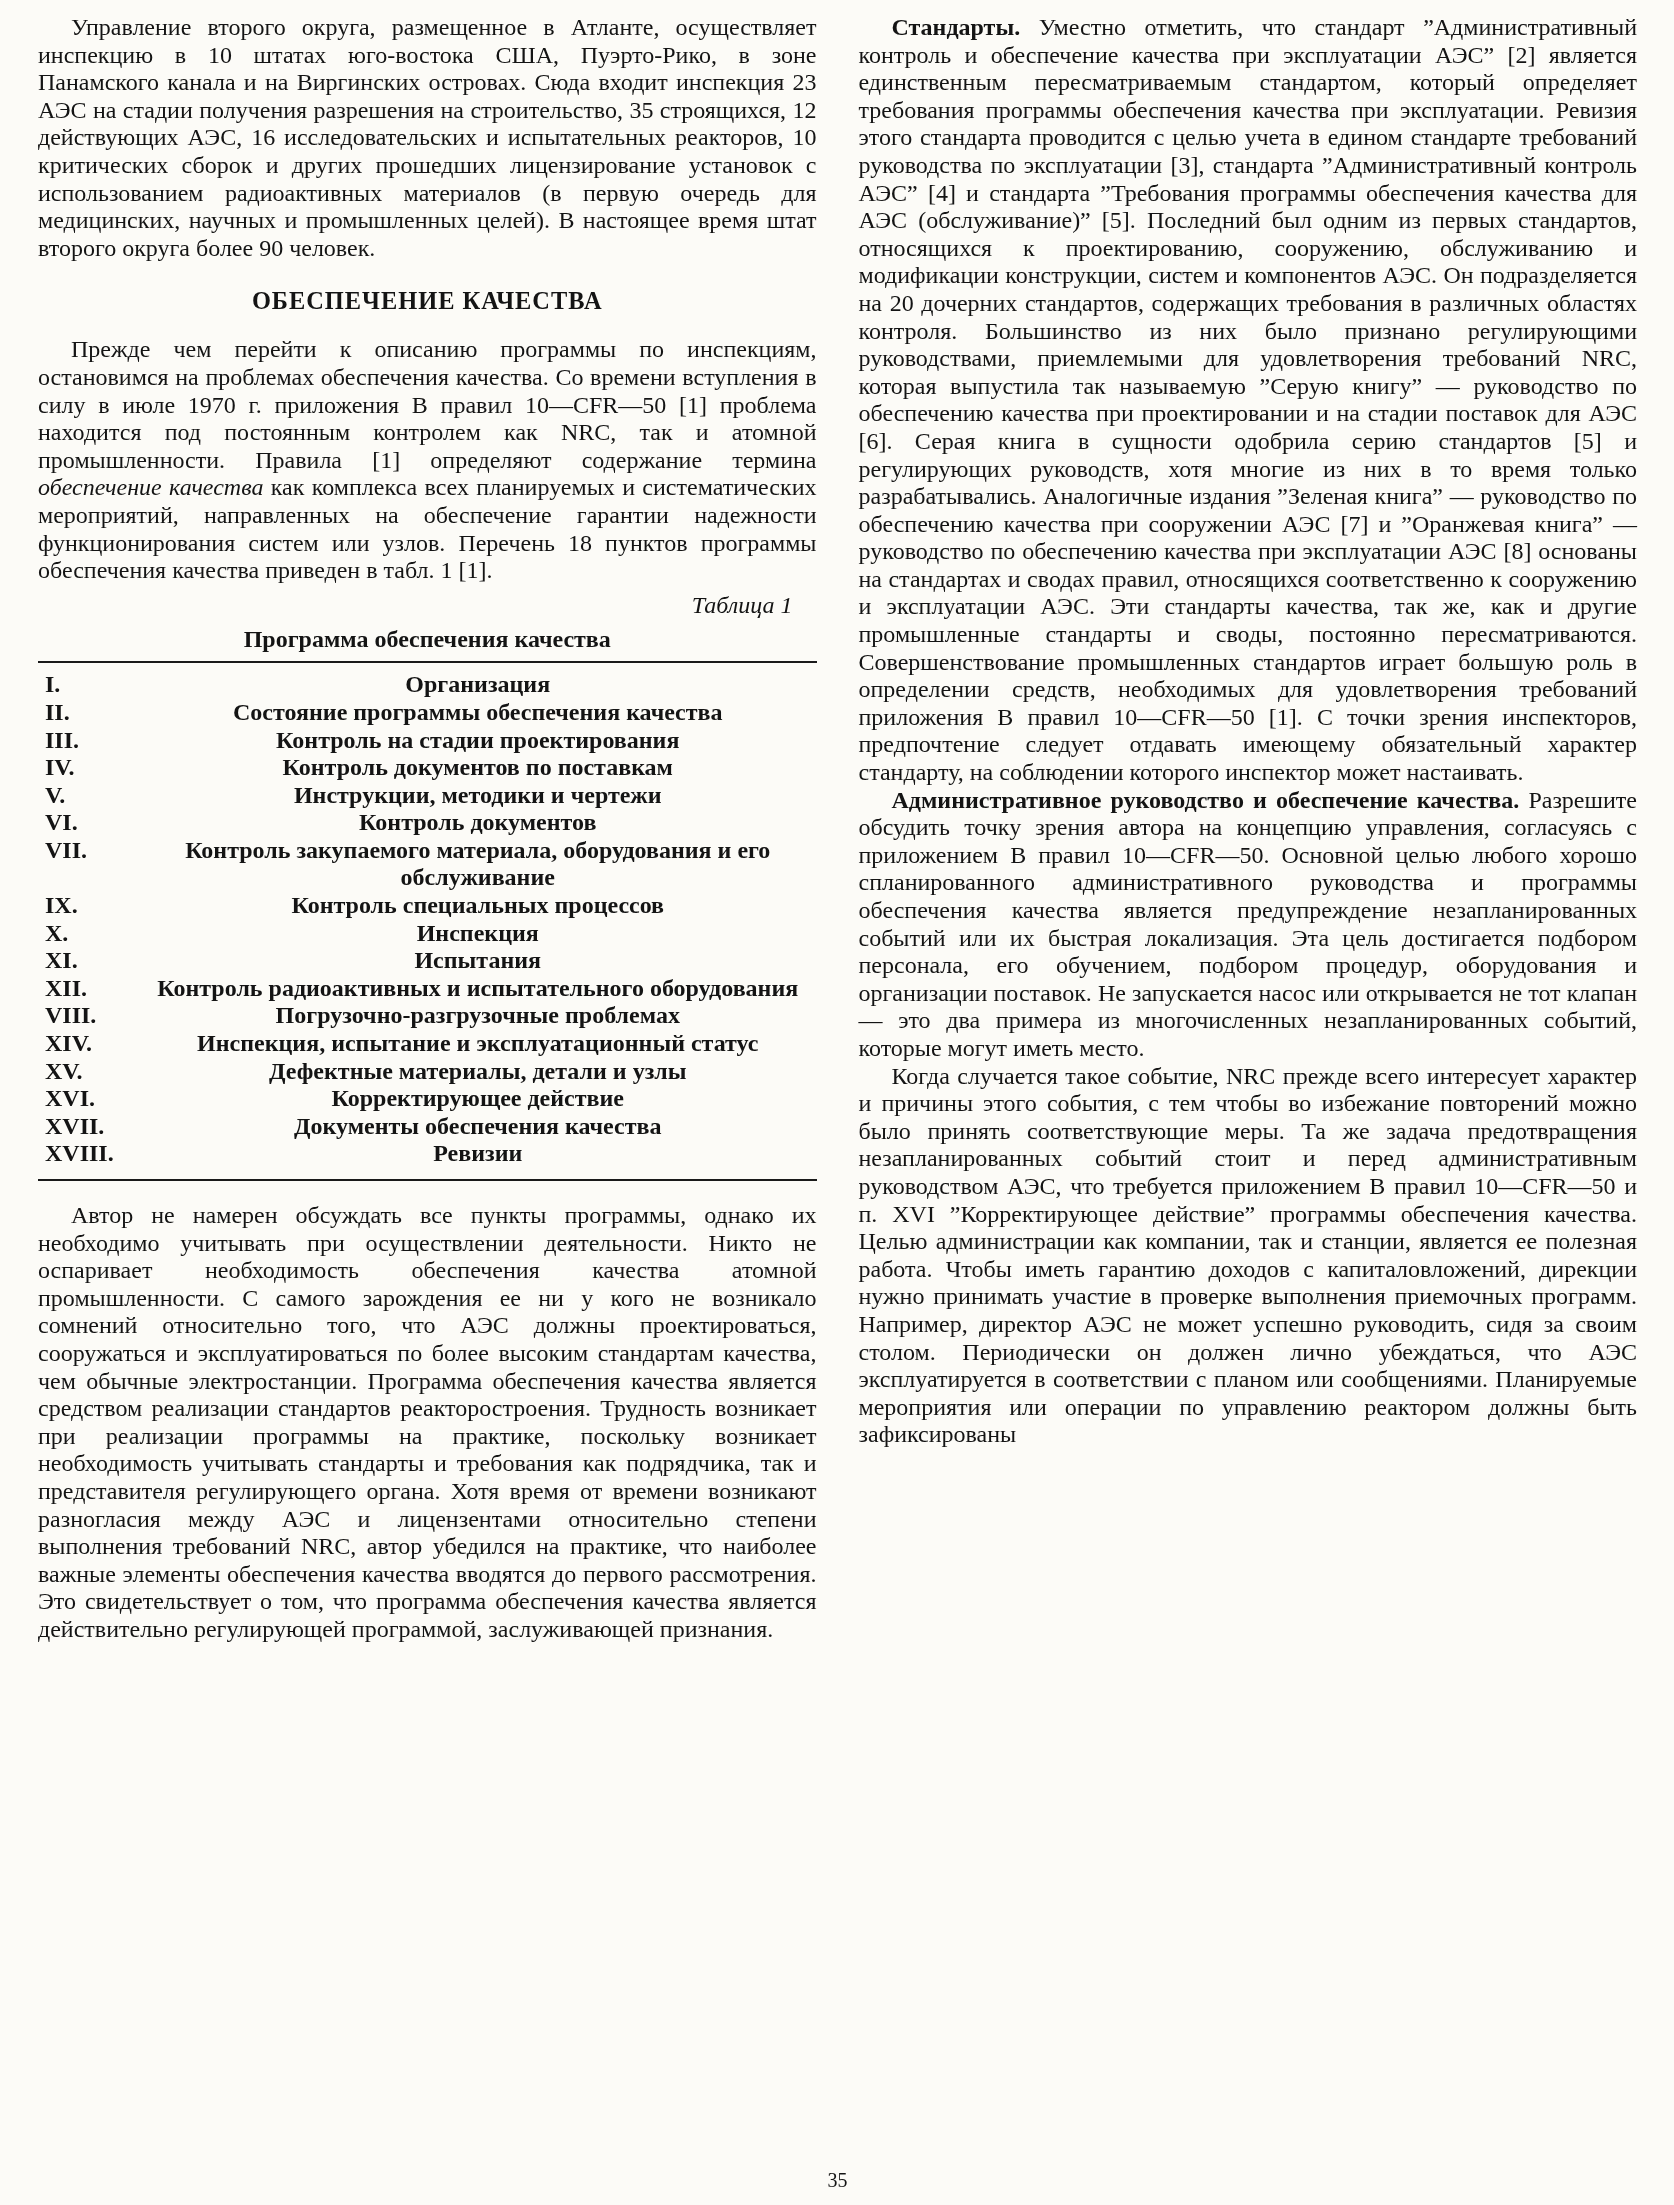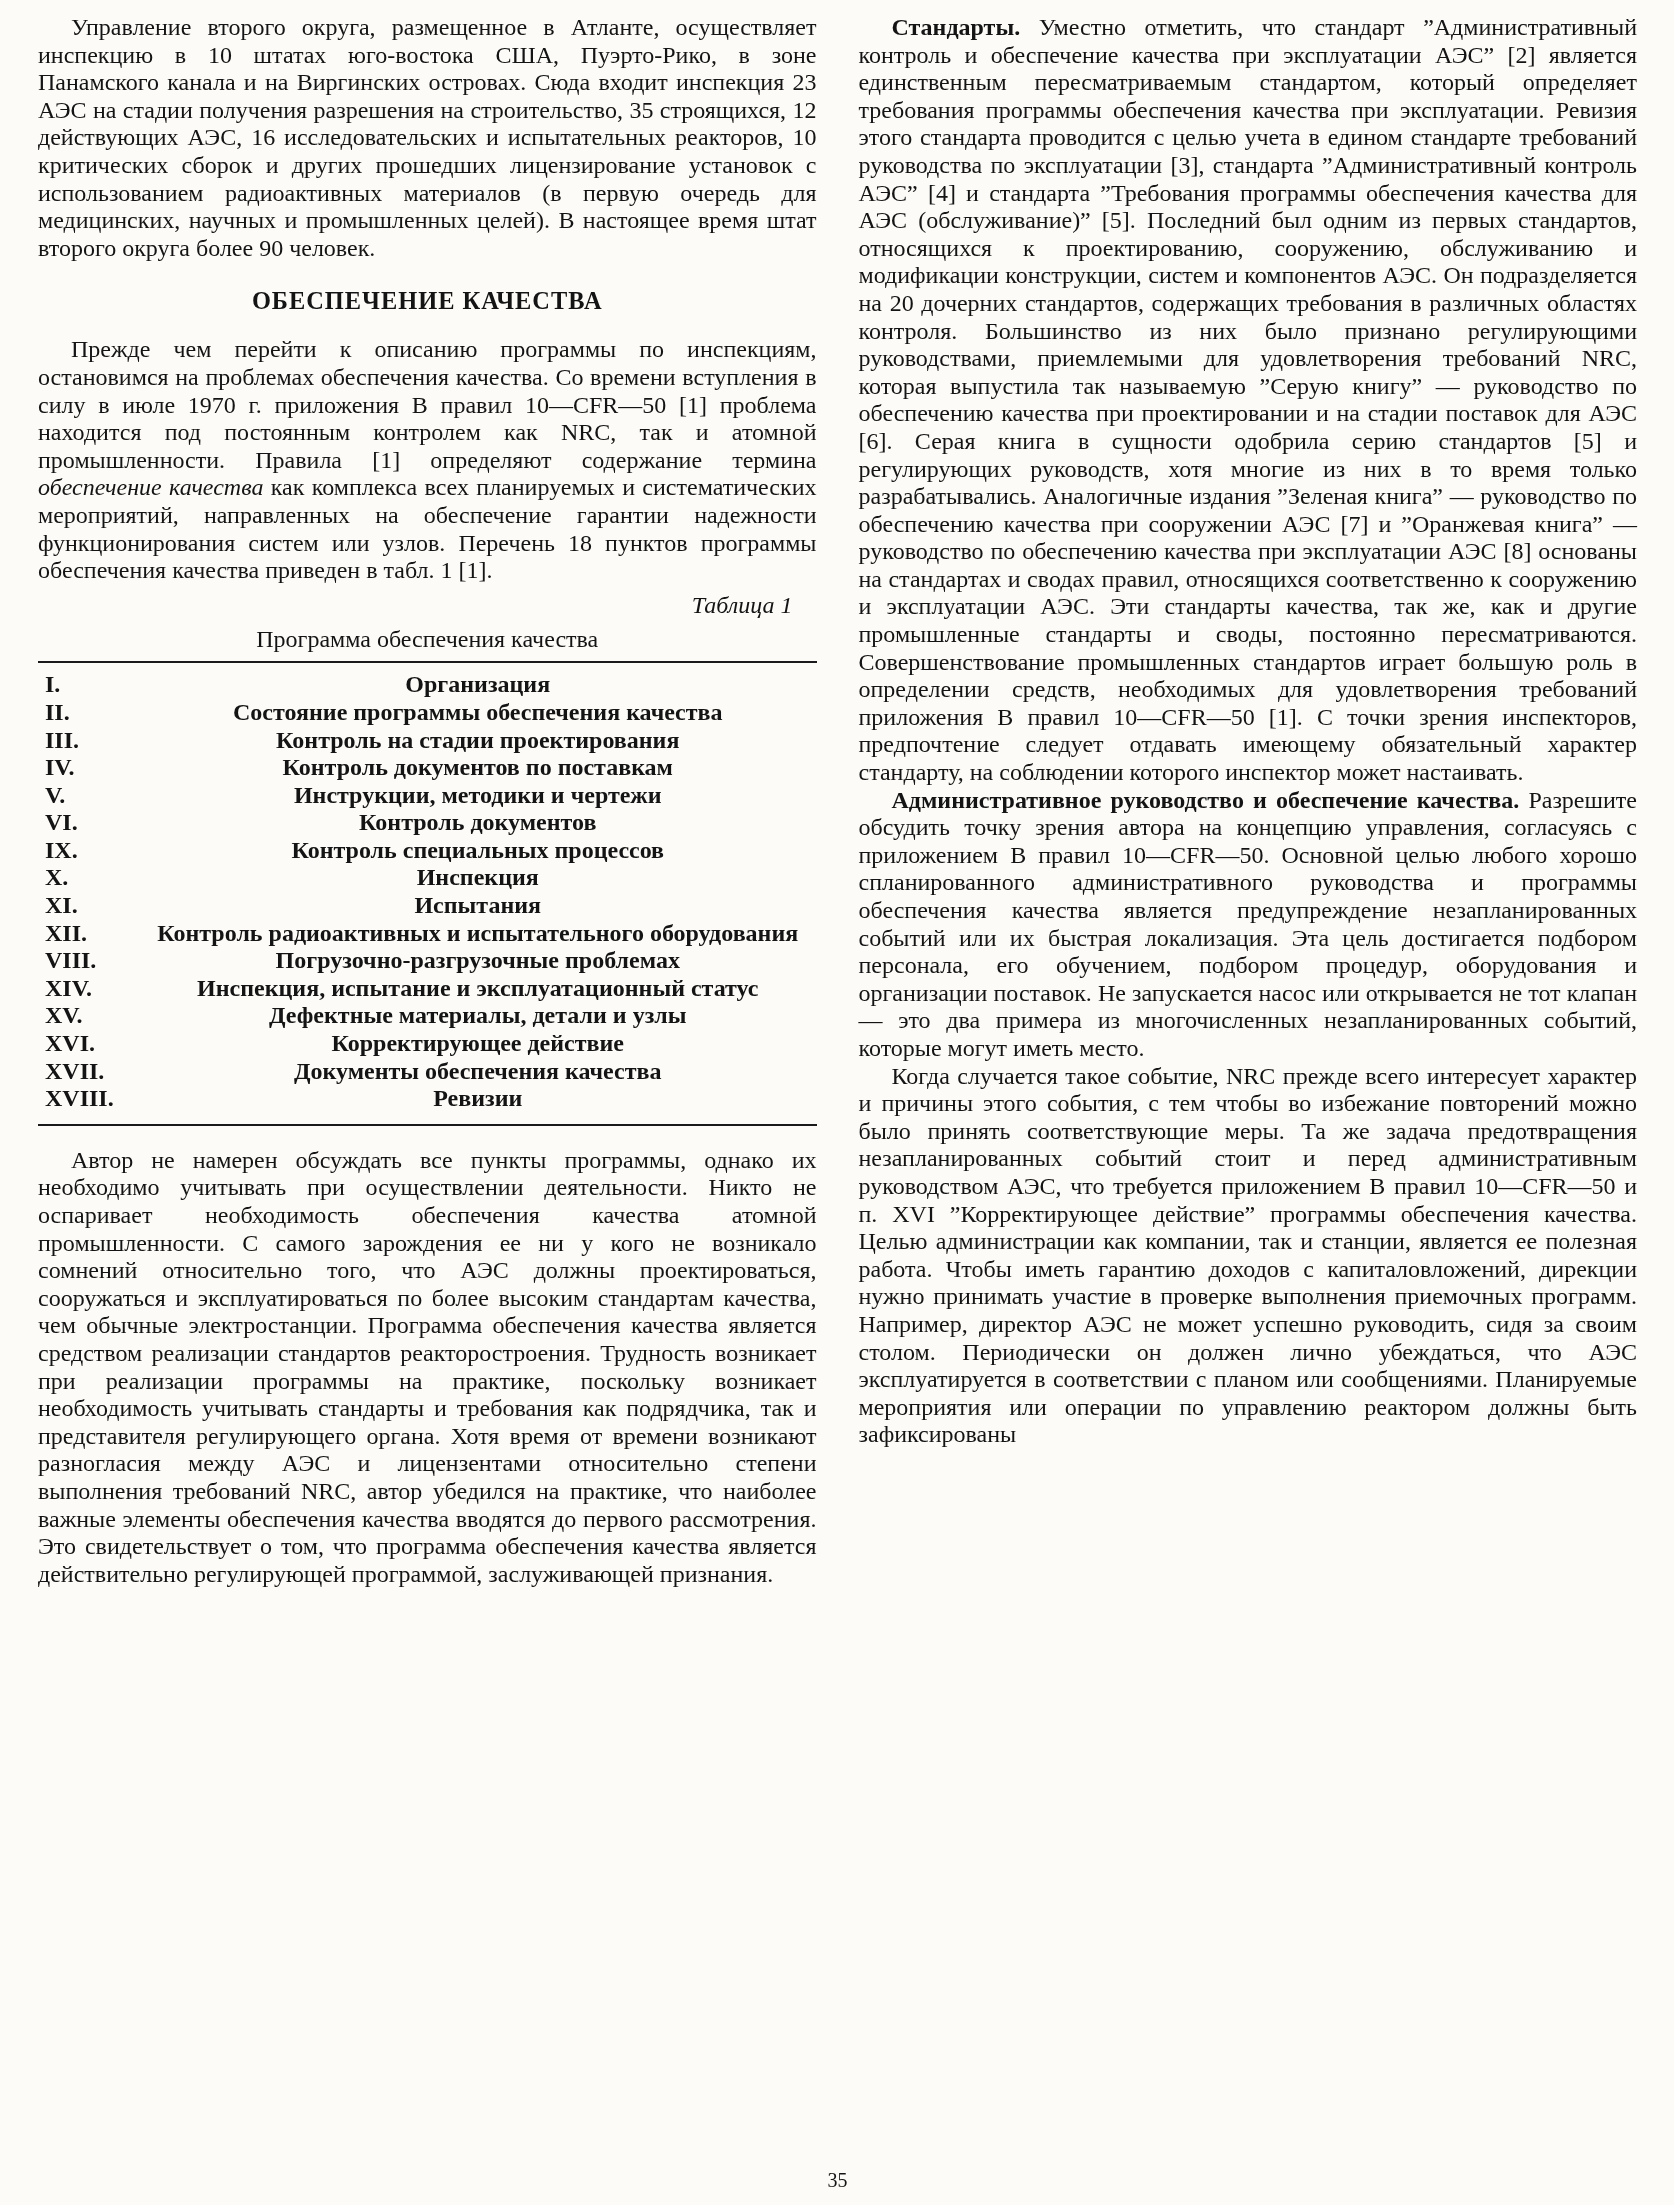--- a/index.html
+++ b/index.html
@@ -30,21 +30,21 @@
     letter-spacing:1px;
     margin:25px 0 21px 0;
   }
   .table-caption {
     text-align:right;
     font-style:italic;
     margin:7px 24px 7px 0;
   }
   .table-title {
     text-align:center;
-    font-weight:normal;
+    font-weight:bold;
     margin-bottom:7px;
   }
   .qa-table {
     border-top:2.1px solid #1a1a1a;
     border-bottom:2.1px solid #1a1a1a;
     padding:8.4px 0 11px 0;
   }
   .qa-row { display:flex; }
   .qa-num {
     flex:0 0 101px;
@@ -96,20 +96,24 @@
           </div>
         <div class="qa-row">
             <span class="qa-num">V.</span>
             <span class="qa-text">Инструкции, методики и чертежи</span>
           </div>
         <div class="qa-row">
             <span class="qa-num">VI.</span>
             <span class="qa-text">Контроль документов</span>
           </div>
         <div class="qa-row">
+            <span class="qa-num">VII.</span>
+            <span class="qa-text">Контроль закупаемого материала, оборудования и его обслуживание</span>
+          </div>
+        <div class="qa-row">
             <span class="qa-num">IX.</span>
             <span class="qa-text">Контроль специальных процессов</span>
           </div>
         <div class="qa-row">
             <span class="qa-num">X.</span>
             <span class="qa-text">Инспекция</span>
           </div>
         <div class="qa-row">
             <span class="qa-num">XI.</span>
             <span class="qa-text">Испытания</span>

